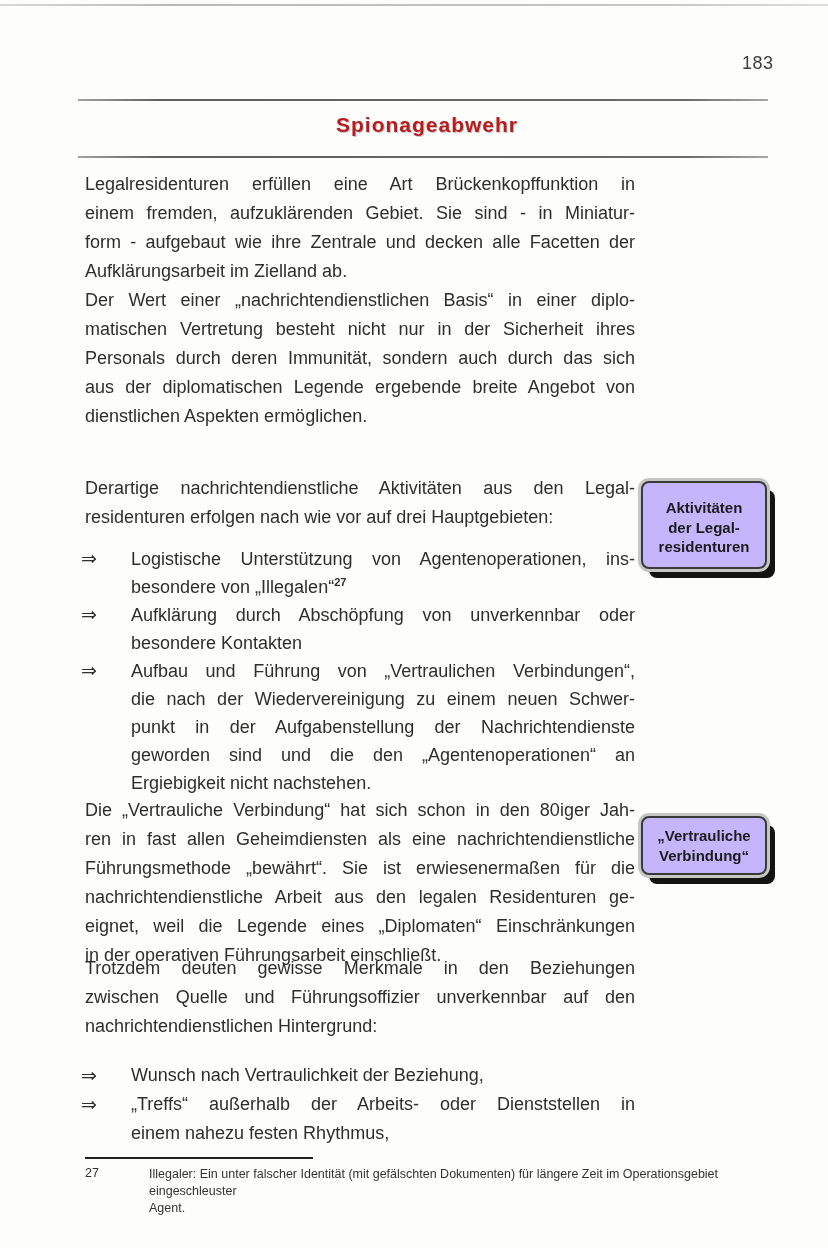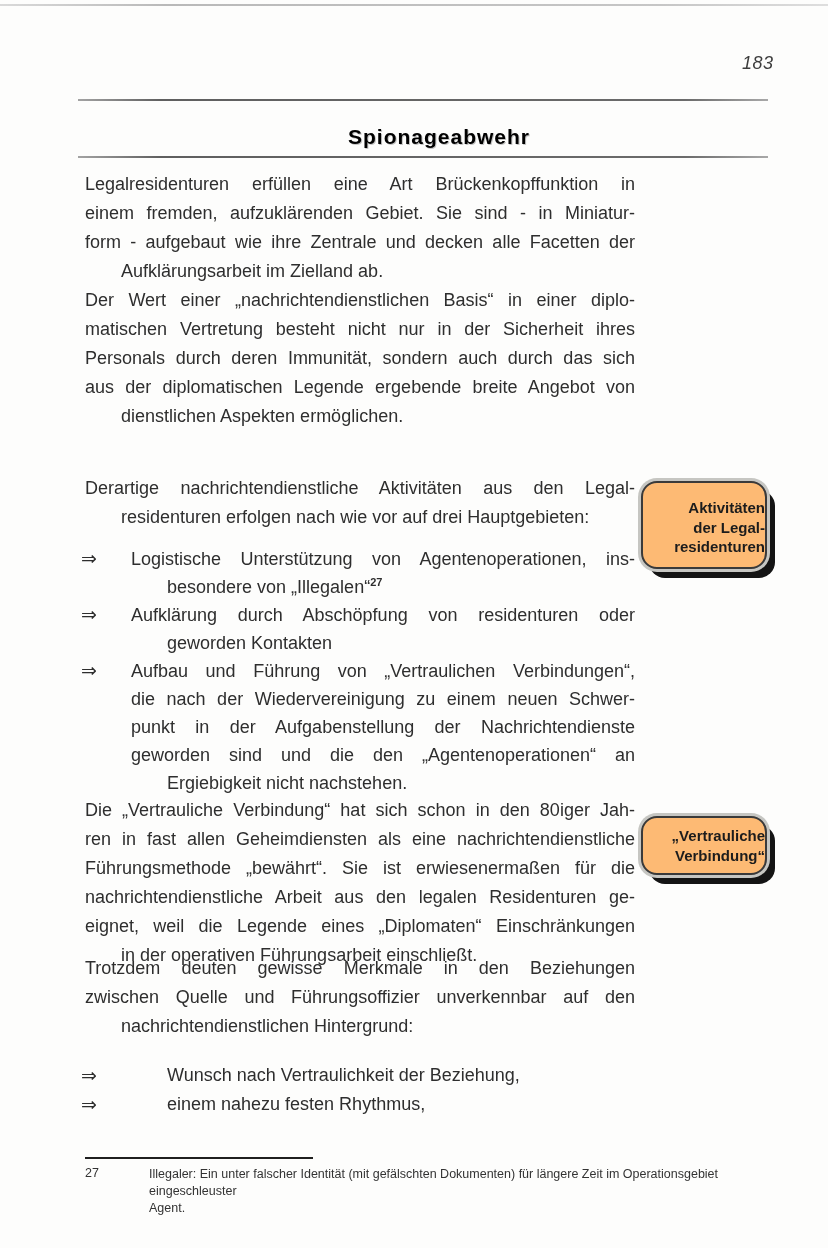--- a/index.html
+++ b/index.html
@@ -5,44 +5,44 @@
   html,body { margin:0; padding:0; background:#ffffff; }
   .page {
     position:relative; width:828px; height:1248px;
     background:#fdfdfc; overflow:hidden;
     font-family:"Liberation Sans", sans-serif;
     color:#2e2e2e;
   }
   .scan-edge { position:absolute; top:4px; left:0; width:828px; height:2px;
     background:linear-gradient(90deg,#d9d9d9,#b9b9b9 20%,#c6c6c6 80%,#dedede); }
   .page-number { position:absolute; top:53px; left:742px; width:60px;
-    font-size:18px; color:#3d3d3d; letter-spacing:0.5px;font-style:italic; }
+    font-size:18px; color:#3d3d3d; letter-spacing:0.5px; }
   .rule { position:absolute; left:78px; width:690px; height:2px;
     background:linear-gradient(90deg,#a3a3a3,#5f5f5f 12%,#6b6b6b 88%,#a8a8a8); }
   .rule-top { top:99px; }
   .rule-bottom { top:156px; }
-  .title { position:absolute; top:109px; left:78px; width:690px; margin:16px;
+  .title { position:absolute; top:109px; left:78px; width:690px; margin:4px;
     text-align:center; font-size:21px; font-weight:700; letter-spacing:1px;
-    color:#000000; text-shadow:1px 1px 0 rgba(150,150,150,0.55); }
+    color:#b91c1c; text-shadow:1px 1px 0 rgba(150,150,150,0.55); }
 
   .block { position:absolute; left:85px; width:550px; font-size:18px; }
   .ln { height:29px; line-height:29px; text-align:justify; text-align-last:justify; white-space:normal; }
-  .ln.end { text-align:right; text-align-last:left;margin-left:36px; }
+  .ln.end { text-align:right; text-align-last:left; }
 
   .list .li { position:relative; padding-left:46px; }
   .list .mk { position:absolute; left:-4px; top:0; width:30px;
     font-size:19px; line-height:28px; color:#2e2e2e; }
   .tight .ln { height:28px; line-height:28px; }
   .li-tx { width:504px; }
   .fn-ref { font-size:11px; font-weight:700; vertical-align:super; line-height:0; }
 
   .note-box { position:absolute; left:641px; width:122px;
-    background:#fdba74; border:2px solid #3a3a3a; border-radius:16px;
+    background:#c4b5fd; border:2px solid #3a3a3a; border-radius:8px;
     box-shadow:0 0 0 3px #c6c6c2, 8px 9px 0 0 #141414;
-    text-align:right; font-weight:700; font-size:15px; color:#1c1c1c; }
+    text-align:center; font-weight:700; font-size:15px; color:#1c1c1c; }
   .note-ln { line-height:19.5px; }
   .note-1 { top:481px; height:69px; padding-top:15px; }
   .note-2 { top:816px; height:47px; padding-top:8px; }
 
   .fn-rule { position:absolute; top:1157px; left:85px; width:228px; height:2px; background:#1f1f1f; }
   .footnote { position:absolute; top:1166px; left:85px; width:690px;
     font-size:12.5px; color:#333; }
   .fn-num { position:absolute; left:0; top:0; }
   .fn-tx { margin-left:64px; }
   .fn-tx div { line-height:17px; }
@@ -80,22 +80,22 @@
     <div class="li">
       <span class="mk">⇒</span>
       <div class="li-tx">
         <div class="ln">Logistische Unterstützung von Agentenoperationen, ins-</div>
         <div class="ln end"><span>besondere von „Illegalen“</span><sup class="fn-ref">27</sup></div>
       </div>
     </div>
     <div class="li">
       <span class="mk">⇒</span>
       <div class="li-tx">
-        <div class="ln">Aufklärung durch Abschöpfung von residenturen oder</div>
-        <div class="ln end">geworden Kontakten</div>
+        <div class="ln">Aufklärung durch Abschöpfung von unverkennbar oder</div>
+        <div class="ln end">besondere Kontakten</div>
       </div>
     </div>
     <div class="li">
       <span class="mk">⇒</span>
       <div class="li-tx">
         <div class="ln">Aufbau und Führung von „Vertraulichen Verbindungen“,</div>
         <div class="ln">die nach der Wiedervereinigung zu einem neuen Schwer-</div>
         <div class="ln">punkt in der Aufgabenstellung der Nachrichtendienste</div>
         <div class="ln">geworden sind und die den „Agentenoperationen“ an</div>
         <div class="ln end">Ergiebigkeit nicht nachstehen.</div>
@@ -121,20 +121,21 @@
   <div class="block list" style="top:1061px">
     <div class="li">
       <span class="mk" style="line-height:29px">⇒</span>
       <div class="li-tx">
         <div class="ln end">Wunsch nach Vertraulichkeit der Beziehung,</div>
       </div>
     </div>
     <div class="li">
       <span class="mk" style="line-height:29px">⇒</span>
       <div class="li-tx">
+        <div class="ln">„Treffs“ außerhalb der Arbeits- oder Dienststellen in</div>
         <div class="ln end">einem nahezu festen Rhythmus,</div>
       </div>
     </div>
   </div>
 
   <div class="note-box note-1">
     <div class="note-ln">Aktivitäten</div>
     <div class="note-ln">der Legal-</div>
     <div class="note-ln">residenturen</div>
   </div>

